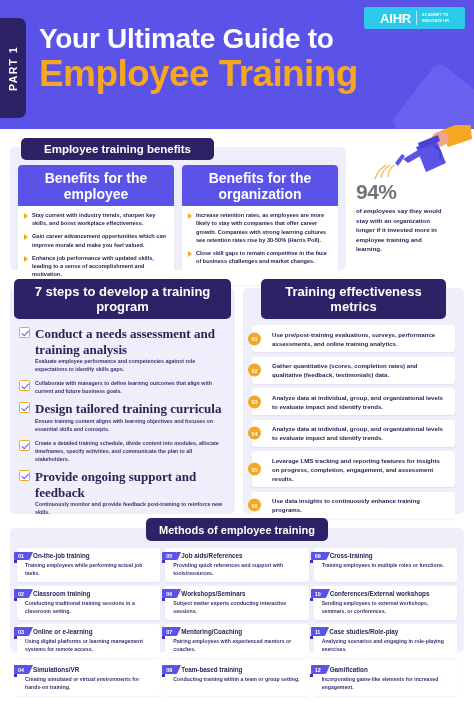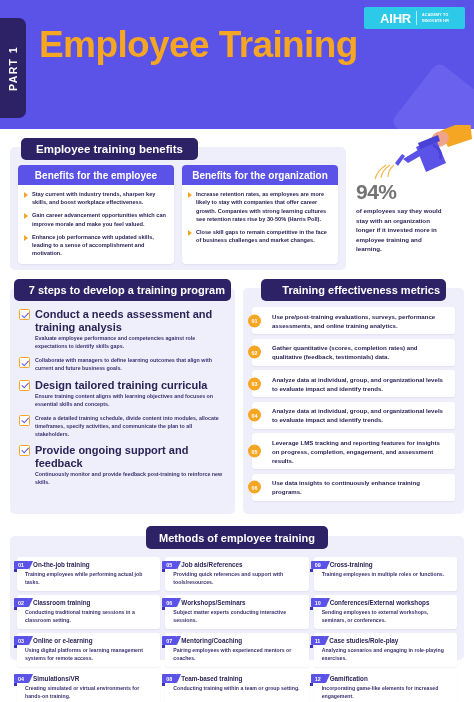--- a/index.html
+++ b/index.html
@@ -101,21 +101,21 @@
     border-radius:5px;
   }
   .pill {
     position:relative;
     display:inline-block;
     background:#2D2266;
     color:#ffffff;
     font-size:11.5px;
     font-weight:bold;
     border-radius:5px;
-    padding:5px 15px;
+    padding:5px 23px;
     z-index:4;
     margin-left:11px;
   }
   .ben-cols {
     position:absolute;
     left:18px; top:36px;
     width:320px;
     display:flex;
     gap:8px;
     z-index:3;
@@ -123,21 +123,21 @@
   .ben-card {
     background:#ffffff;
     border-radius:4px;
     width:156px;
     overflow:hidden;
     box-shadow:0 1px 2px rgba(60,50,140,.08);
   }
   .ben-card-head {
     background:#5B52E8;
     color:#ffffff;
-    font-size:10px;
+    font-size:14px;
     font-weight:bold;
     text-align:center;
     padding:4.5px 2px;
   }
   .ben-list { padding:5px 6px 6px 6px; }
   .ben-item {
     display:flex;
     gap:4px;
     margin-bottom:4.5px;
   }
@@ -198,23 +198,23 @@
     left:0; top:9px;
     width:100%; bottom:4px;
     background:#EFEEFB;
     border-radius:5px;
   }
   .hdr-bar {
     position:relative;
     z-index:3;
     background:#2D2266;
     color:#ffffff;
-    font-size:11px;
-    font-weight:bold;
-    text-align:right;
+    font-size:13px;
+    font-weight:bold;
+    text-align:center;
     border-radius:5px;
     padding:5px 6px;
     margin:0 4px;
   }
   .hdr-bar.metrics { margin:0 18px; }
   .steps-list {
     position:relative;
     z-index:3;
     padding:7px 8px 0 9px;
   }
@@ -231,24 +231,25 @@
   .chk::after {
     content:"";
     position:absolute;
     left:2.6px; top:0.6px;
     width:3.4px; height:6.4px;
     border:solid #5B52E8;
     border-width:0 1.7px 1.7px 0;
     transform:rotate(42deg);
   }
   .step-t {
-    font-size:11px;
+    font-size:13px;
     font-weight:bold;
     color:#2A2456;
     line-height:1.2;
+    font-family:Liberation Serif, serif;
   }
   .step-d {
     font-size:5.3px;
     line-height:1.5;
     color:#3A3370;
     font-weight:600;
     margin-top:1px;
   }
 
   .metrics-list {
@@ -297,21 +298,21 @@
   .methods-bg {
     position:absolute;
     left:10px; top:10px;
     right:10px; height:124px;
     background:#EFEEFB;
     border-radius:5px;
   }
   .methods-hdr {
     position:relative;
     z-index:3;
-    margin:8px auto;
+    margin:0 auto;
     width:182px;
     background:#2D2266;
     color:#ffffff;
     font-size:11px;
     font-weight:bold;
     text-align:center;
     border-radius:5px;
     padding:5.5px 6px;
   }
   .methods-grid {
@@ -373,20 +374,21 @@
   .footer-space { height:34px; background:#ffffff; }
 </style>
 </head>
 <body>
 
 <div class="header">
   <div class="part-tab">
     <span>PART 1</span>
   </div>
   <div class="head-titles">
+    <div class="title-1">Your Ultimate Guide to</div>
     <div class="title-2">Employee Training</div>
   </div>
   <div class="logo">
     <div class="logo-mark">AIHR</div>
     <div class="logo-div"></div>
     <div class="logo-sub">
       <span>ACADEMY TO</span>
       <span>INNOVATE HR</span>
     </div>
   </div>

